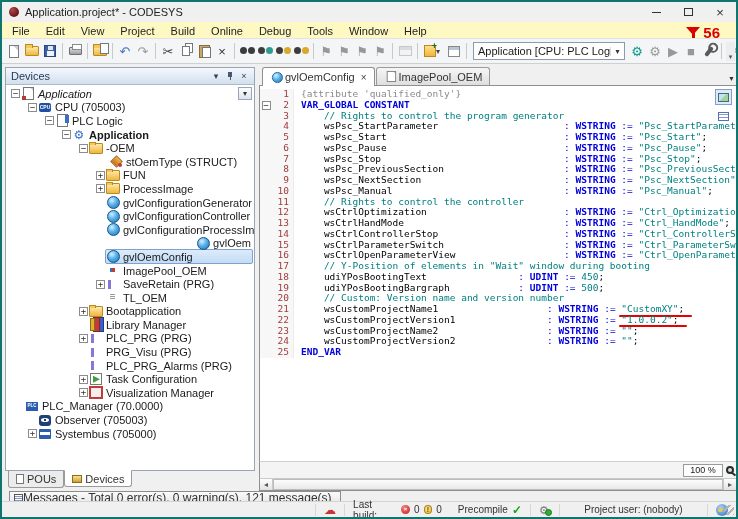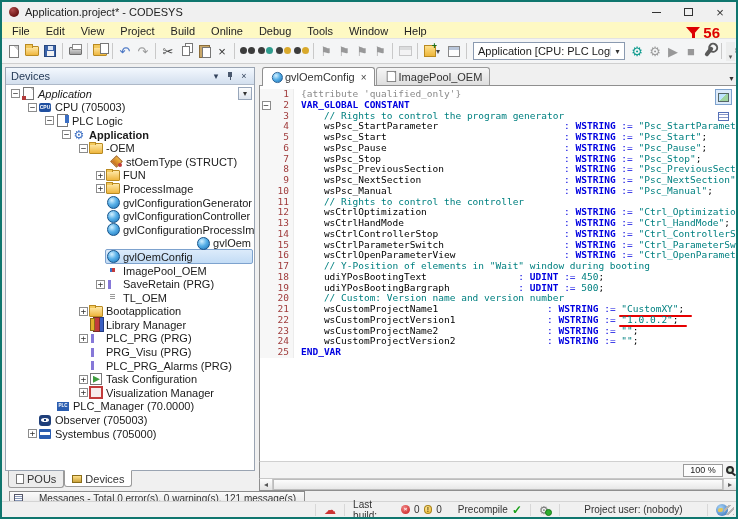--- a/index.html
+++ b/index.html
@@ -170,22 +170,22 @@
   .hs-btn.right{margin-left:auto;border-left:1px solid #c8c8c8;border-right:none;}
   .hs-thumb{flex:1;background:linear-gradient(#fcfcfc,#e8e8e8);border:1px solid #bcbcbc;margin:0;}
 
   
   #bottom-tabs{position:absolute;left:6px;top:469px;height:18px;display:flex;align-items:flex-start;}
   .btab{height:17px;display:flex;align-items:center;gap:3px;padding:0 7px;border:1px solid #9a9a9a;border-top:none;
     border-radius:0 0 3px 3px;background:#ececec;color:#333;}
   .btab.active{background:#fff;font-weight:normal;border-top:1px solid #fff;margin-top:-1px;}
   .bti-pou{width:8px;height:10px;background:#fff;border:1px solid #777;}
   .bti-dev{width:10px;height:8px;background:linear-gradient(#ffe08a,#caa23a);border:1px solid #8a6d1a;}
-  #messages-bar{position:absolute;left:7px;top:489px;height:14px;display:flex;align-items:center;gap:16px;
-    border:1px solid #8c8c8c;background:linear-gradient(#fbfbfb,#e6e6e6);padding:0 8px 0 4px;font-size:10px;color:#333;}
+  #messages-bar{position:absolute;left:7px;top:489px;height:14px;display:flex;align-items:center;gap:0;
+    border:1px solid #8c8c8c;background:linear-gradient(#fbfbfb,#e6e6e6);padding:0 8px 0 4px;font-size:12px;color:#333;}
   .msg-icon{width:9px;height:9px;border:1px solid #556;background:repeating-linear-gradient(#fff 0 1px,#8898b8 1px 2px);}
   #statusbar{position:absolute;left:0;right:0;bottom:0;height:16px;background:#f0f0f0;border-top:1px solid #d4d4d4;
     display:flex;align-items:center;font-size:10px;color:#333;}
   .sb-sep{width:1px;height:12px;background:#d8d8d8;}
   .sb-cell{display:flex;align-items:center;gap:4px;padding:0 8px;height:16px;}
   .cloud{color:#cc3333;font-size:12px;line-height:1;}
   .dot-err{width:9px;height:9px;border-radius:50%;background:radial-gradient(circle at 35% 30%,#f08080,#c81e1e);
     color:#fff;font-size:6px;line-height:9px;text-align:center;font-weight:bold;}
   .dot-warn{width:9px;height:9px;border-radius:50%;background:radial-gradient(circle at 35% 30%,#ffe9a0,#e8b21e);
     border:0.5px solid #a8821a;color:#5a4508;font-size:7px;line-height:8px;text-align:center;font-weight:bold;}
@@ -484,21 +484,21 @@
           <span class="ti ti-task"></span>
           <span class="tlabel">Task Configuration</span>
         </div>
         <div class="trow" style="padding-left: 72px;">
           <span class="texp">
             <span class="expbox">+</span>
           </span>
           <span class="ti ti-visu"></span>
           <span class="tlabel">Visualization Manager</span>
         </div>
-        <div class="trow" style="padding-left: 39px;">
+        <div class="trow" style="padding-left: 8px;">
           <span class="texp"></span>
           <span class="ti ti-plcmgr"></span>
           <span class="tlabel">PLC_Manager (70.0000)</span>
         </div>
         <div class="trow" style="padding-left: 21px;">
           <span class="texp"></span>
           <span class="ti ti-observer"></span>
           <span class="tlabel">Observer (705003)</span>
         </div>
         <div class="trow" style="padding-left: 21px;">

